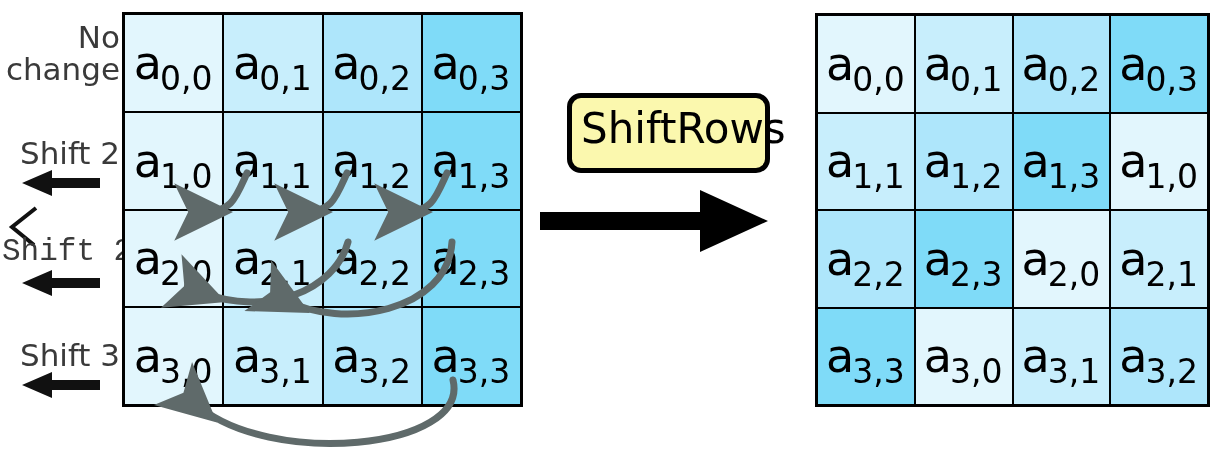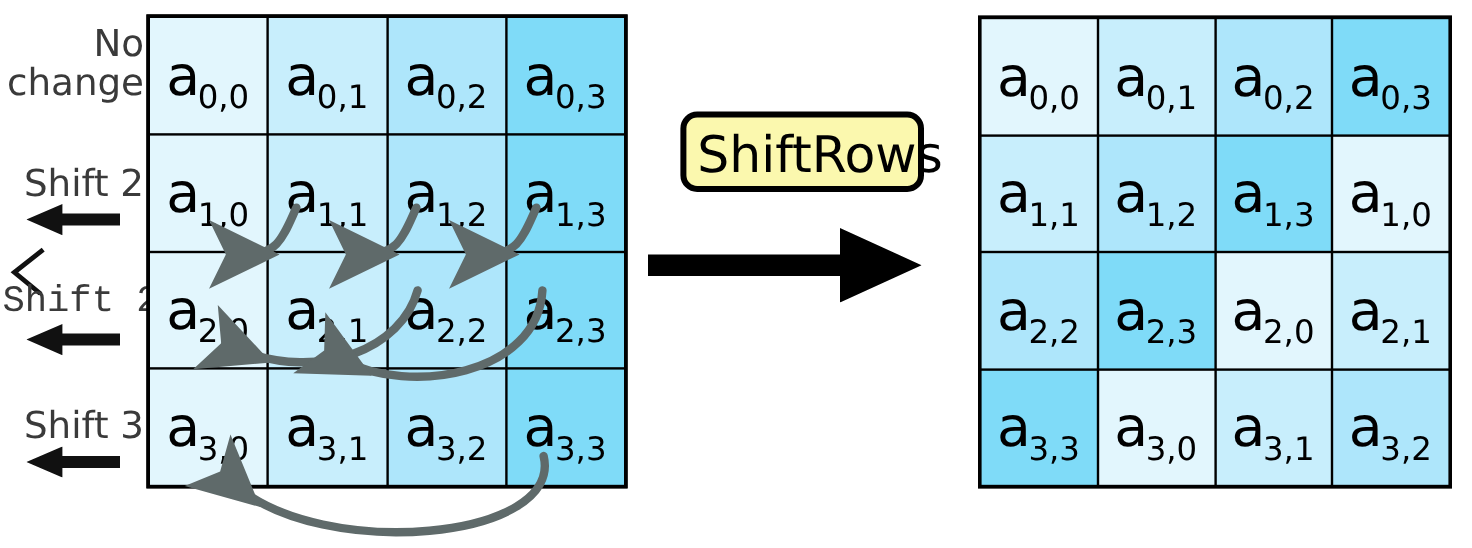--- a/index.html
+++ b/index.html
@@ -13,40 +13,40 @@
         grid-template-columns:repeat(4,1fr);
         grid-template-rows:repeat(4,1fr);
         border:3px solid #000;box-sizing:border-box;background:#000;gap:2px;padding:0;}
   #grid-left{left:122px;top:12px;width:401px;height:395px;}
   #grid-right{left:815px;top:13px;width:395px;height:394px;}
 
   .cell{position:relative;display:flex;align-items:center;justify-content:center;
         box-sizing:border-box;overflow:visible;}
   .cell .lbl{font-size:46px;color:#000;line-height:1;white-space:nowrap;
              display:inline-flex;align-items:baseline;letter-spacing:-1px;}
-  .cell .lbl .sub{font-size:27px;position:relative;top:11px;left:-1px;letter-spacing:0px;}
+  .cell .lbl .sub{font-size:33px;position:relative;top:11px;left:-1px;letter-spacing:0px;}
 
   
   .rowlabel{position:absolute;text-align:right;color:#3a3a3a;font-size:31px;
             line-height:1.02;white-space:nowrap;right:1122px;}
   #label-nochange{top:22px;width:118px;left:2px;right:auto;}
   #label-shift1{top:138px;width:118px;left:2px;right:auto;}
   #label-shift2{top:236px;width:118px;left:2px;right:auto;font-family:Liberation Mono, monospace;}
   #label-shift3{top:340px;width:118px;left:2px;right:auto;}
   .rowlabel .l1{display:block;}
 
   .leftarrow{position:absolute;width:78px;height:26px;}
   #arrow-shift1{left:22px;top:170px;}
   #arrow-shift2{left:22px;top:270px;}
   #arrow-shift3{left:22px;top:372px;}
 
   .chevron{position:absolute;left:8px;top:206px;width:32px;height:40px;}
 
   
-  #shiftrows-box{position:absolute;left:567px;top:93px;width:203px;height:67px;
+  #shiftrows-box{position:absolute;left:567px;top:93px;width:203px;height:80px;
                  background:#fbf8ae;border:5px solid #000;border-radius:14px;
                  box-sizing:border-box;overflow:visible;}
   #shiftrows-label{position:absolute;left:9px;top:7px;font-size:42px;color:#000;
                    white-space:nowrap;line-height:1.15;}
 
   #big-arrow{position:absolute;left:540px;top:190px;width:228px;height:62px;}
 
   
   #curves{position:absolute;left:0;top:0;width:1227px;height:457px;pointer-events:none;}
 </style>

